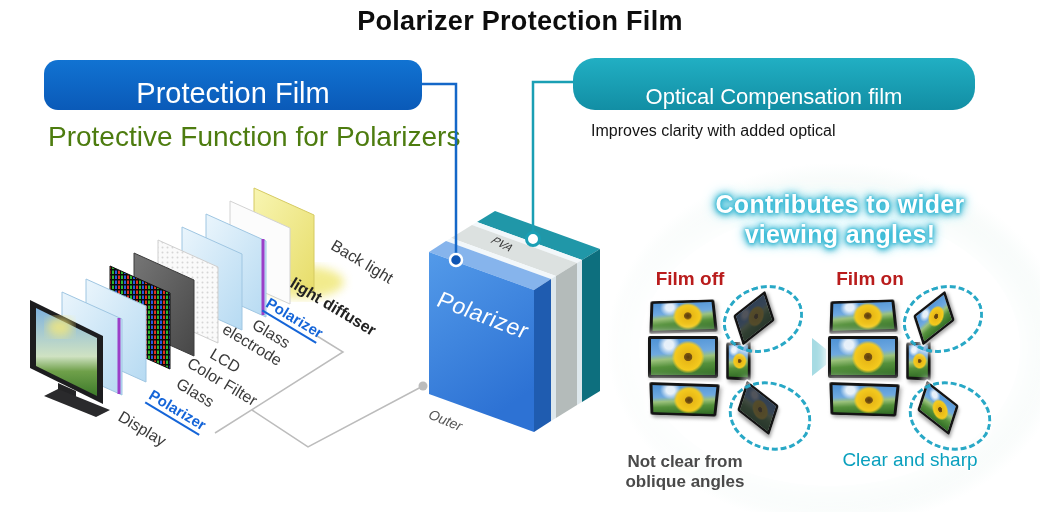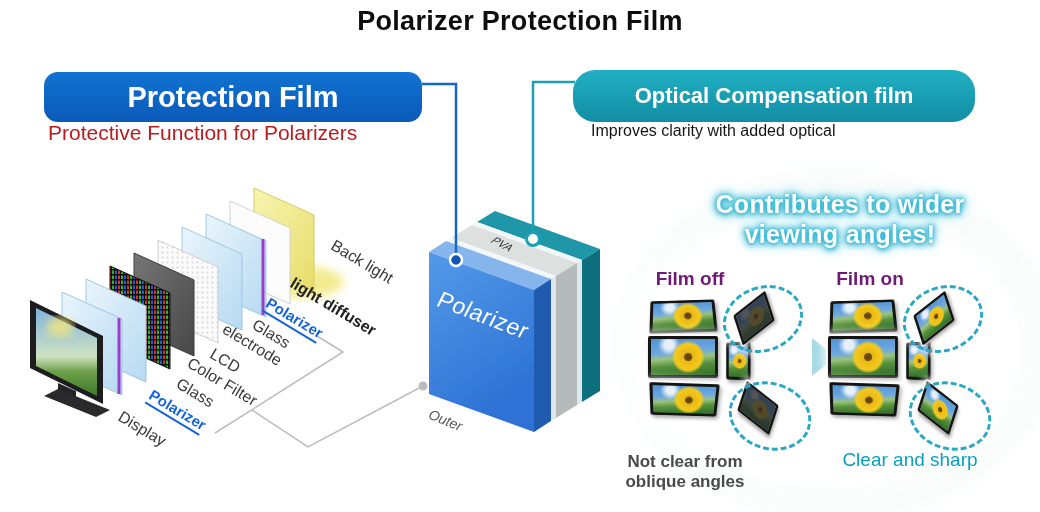--- a/index.html
+++ b/index.html
@@ -1,27 +1,27 @@
 <!DOCTYPE html>
 <html><head>
 <meta charset="utf-8">
 <style>
   html,body{margin:0;padding:0;background:#fff;}
   .canvas{position:relative;width:1040px;height:512px;background:#ffffff;overflow:hidden;
           font-family:"Liberation Sans",sans-serif;}
   
   .main-title{position:absolute;left:0;top:6px;width:1040px;text-align:center;
               font-size:27px;font-weight:700;color:#0d0d0d;letter-spacing:.3px;}
-  .btn{position:absolute;display:flex;align-items:center;justify-content:center;
-       color:#fff;font-weight:700;box-sizing:border-box;margin-top:12px;}
+  .btn{position:absolute;display:flex;align-items:flex-end;justify-content:center;
+       color:#fff;font-weight:400;box-sizing:border-box;}
   .btn-protection{left:44px;top:60px;width:378px;height:50px;border-radius:14px;
        background:linear-gradient(180deg,#1173d2 0%,#0a5ab8 100%);font-size:29px;}
   .btn-compensation{left:573px;top:58px;width:402px;height:52px;border-radius:22px;
        background:linear-gradient(180deg,#21afc3 0%,#128ea4 100%);font-size:22px;}
-  .sub-left{position:absolute;left:48px;top:121px;font-size:21px;color:#b91c1c;}
+  .sub-left{position:absolute;left:48px;top:121px;font-size:28px;color:#4d7c0f;}
   .sub-right{position:absolute;left:591px;top:121px;font-size:16px;color:#141414;line-height:1.25;}
   
   .stack-label{position:absolute;transform:translate(-50%,-50%) rotate(31deg);
                font-size:16px;color:#3a3a3a;white-space:nowrap;z-index:3;}
   .stack-label.blue{color:#1565d8;font-weight:700;font-size:15px;
                border-bottom:2px solid #1565d8;padding-bottom:1px;}
   .stack-label.bold{font-weight:700;color:#222;}
   
   .box-label{position:absolute;left:428px;top:302px;width:110px;text-align:center;color:#fff;
              font-size:23px;letter-spacing:.5px;transform:rotate(21deg) skewX(-6deg);z-index:3;}
@@ -34,21 +34,21 @@
       background:radial-gradient(ellipse 52% 50% at 54% 54%,#d0e7e3 0%,#dbeeea 48%,#ecf6f3 76%,rgba(255,255,255,0) 100%);}
   .white-ellipse{position:absolute;left:640px;top:210px;width:380px;height:276px;border-radius:50%;
       background:#fff;box-shadow:0 0 28px 18px rgba(255,255,255,.95);z-index:1;}
   .headline{position:absolute;left:640px;top:190px;width:400px;text-align:center;z-index:2;
       font-size:25px;font-weight:700;color:#fff;line-height:1.18;letter-spacing:.3px;
       text-shadow:0 0 3px #2ab6d4,0 0 6px #2ab6d4,0 0 10px #2ab6d4,0 0 14px #49c4de,0 2px 5px rgba(25,150,175,.55);}
   .film-group{position:absolute;width:170px;height:150px;z-index:2;}
   .film-group.off{left:648px;top:292px;}
   .film-group.on{left:828px;top:292px;}
   .film-label{position:absolute;top:-24px;left:0;width:84px;text-align:center;
-      font-size:19px;font-weight:700;color:#701a75;white-space:nowrap;}
+      font-size:19px;font-weight:700;color:#b91c1c;white-space:nowrap;}
   .scr{position:absolute;box-sizing:border-box;border:3px solid #141414;border-radius:2px;
       background:
         radial-gradient(circle at 58% 50%, #5a3c0c 0%, #7a5410 9%, #e8b816 11%, #f4ca1e 32%, rgba(244,202,30,0) 40%),
         radial-gradient(circle at 28% 16%, rgba(255,255,255,.85) 0 8%, rgba(255,255,255,0) 20%),
         linear-gradient(175deg,#4f93d6 0%,#6fa9e0 38%,#9cc27c 52%,#55913c 70%,#2f6b24 100%);
       box-shadow:2px 3px 4px rgba(0,0,0,.35),0 0 0 2px rgba(255,255,255,.85),0 0 8px 4px rgba(255,255,255,.9);}
   .scr.dark::after{content:"";position:absolute;inset:0;background:rgba(38,40,46,.78);}
   .scr-a{left:2px;top:6px;width:66px;height:36px;transform:perspective(220px) rotateX(26deg) rotate(-2deg);}
   .scr-b{left:0px;top:44px;width:70px;height:42px;}
   .scr-c{left:2px;top:90px;width:68px;height:36px;transform:perspective(220px) rotateX(-26deg) rotate(2deg);}

